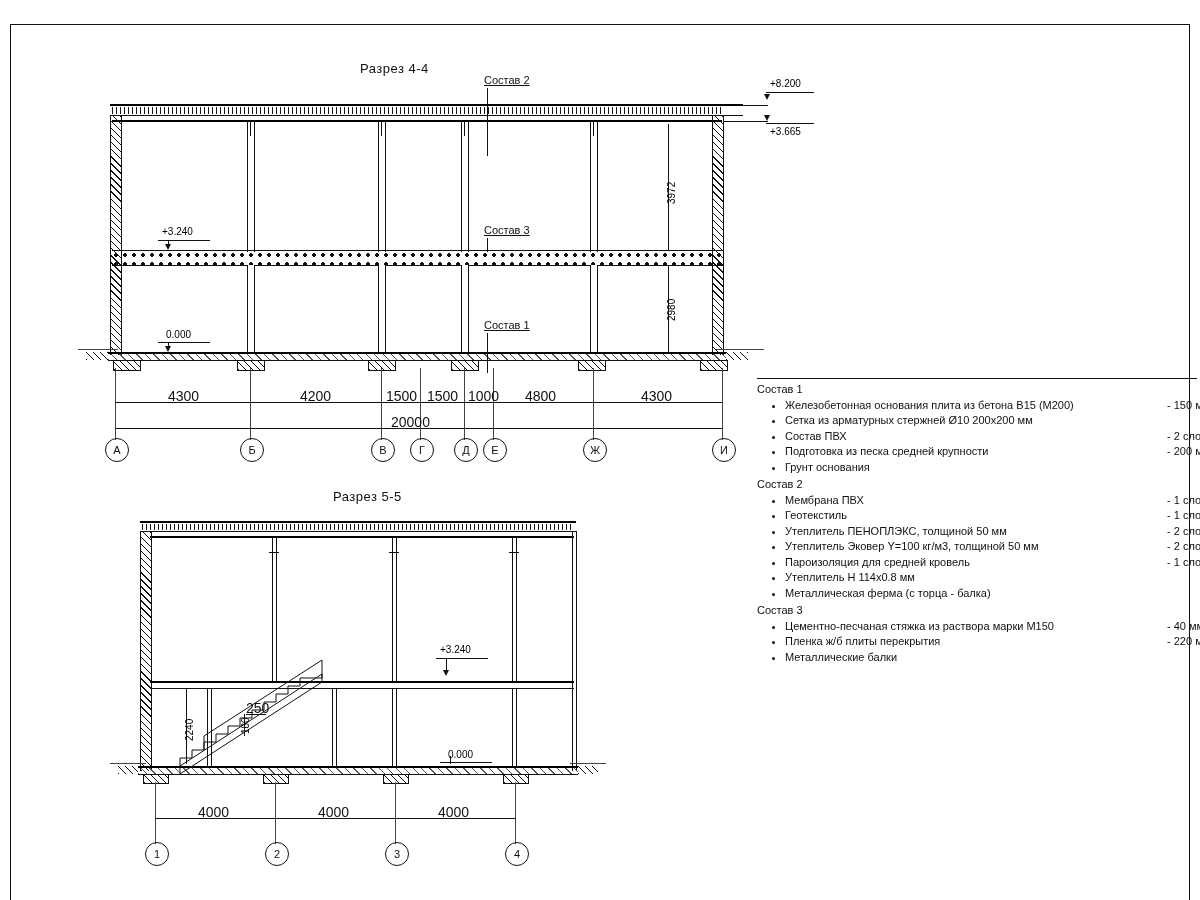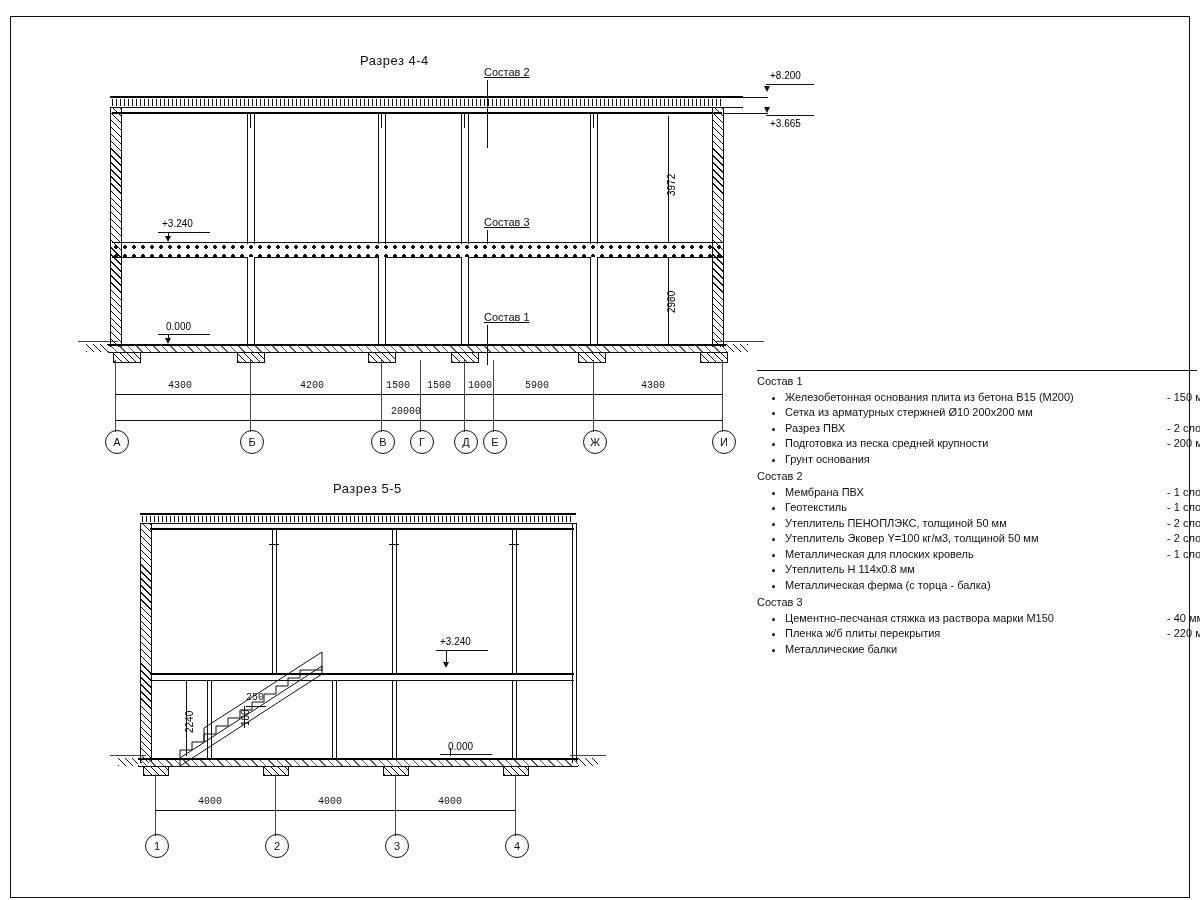--- a/index.html
+++ b/index.html
@@ -1,29 +1,29 @@
 <!DOCTYPE html>
 <html><head>
 <meta charset="utf-8">
 <style>
   html,body{margin:0;padding:0;background:#ffffff;}
   body{width:1200px;height:900px;position:relative;font-family:"Liberation Sans",sans-serif;color:#000;overflow:hidden;}
-  #sheet{position:absolute;left:0;top:8px;width:1200px;height:824px;}
+  #sheet{position:absolute;left:0;top:16px;width:1200px;height:824px;}
   .frame{position:absolute;border:1px solid #111;}
   .ln{position:absolute;background:#111;}
   .ln.h{height:1px;}
   .ln.v{width:1px;}
   .lnt{position:absolute;background:#444;}
   .lnt.h{height:1px;}
   .lnt.v{width:1px;}
   .thick{background:#000;}
   .txt{position:absolute;white-space:nowrap;font-size:11px;line-height:12px;color:#111;}
   .title{position:absolute;white-space:nowrap;font-size:13px;color:#111;letter-spacing:.5px;}
   .u{ text-decoration:underline;}
-  .dim{position:absolute;white-space:nowrap;font-size:10px;color:#111;font-family:Liberation Mono, monospace;}
+  .dim{position:absolute;white-space:nowrap;font-size:14px;color:#111;}
   .bub{position:absolute;width:22px;height:22px;border:1px solid #111;border-radius:50%;font-size:11px;line-height:22px;text-align:center;color:#111;}
   .hatchband{position:absolute;background:
      repeating-linear-gradient(90deg,#111 0 1px,transparent 1px 4px);}
   .wallhatch{position:absolute;background:
      repeating-linear-gradient(45deg,#111 0 1px,transparent 1px 5px);}
   .slabdots{position:absolute;background:
      radial-gradient(circle at 4px 4px,#111 1.6px,transparent 1.8px);
      background-size:9px 9px;border-top:1px solid #111;border-bottom:1px solid #111;}
   .groundhatch{position:absolute;background:
      repeating-linear-gradient(45deg,#555 0 1px,transparent 1px 6px);}
@@ -128,21 +128,21 @@
   <div class="lnt v" style="left:493px;top:352px;height:66px;"></div>
   <div class="lnt v" style="left:593px;top:352px;height:66px;"></div>
   <div class="lnt v" style="left:722px;top:352px;height:66px;"></div>
 
   <div class="ln h" style="left:115px;top:386px;width:607px;"></div>
   <div class="dim" style="left:168px;top:372px;">4300</div>
   <div class="dim" style="left:300px;top:372px;">4200</div>
   <div class="dim" style="left:386px;top:372px;">1500</div>
   <div class="dim" style="left:427px;top:372px;">1500</div>
   <div class="dim" style="left:468px;top:372px;">1000</div>
-  <div class="dim" style="left:525px;top:372px;">5900</div>
+  <div class="dim" style="left:525px;top:372px;">4800</div>
   <div class="dim" style="left:641px;top:372px;">4300</div>
 
   <div class="ln h" style="left:115px;top:412px;width:607px;"></div>
   <div class="dim" style="left:391px;top:398px;">20000</div>
 
   <div class="lnt v" style="left:115px;top:412px;height:12px;"></div>
   <div class="bub" style="left:105px;top:422px;">А</div>
   <div class="lnt v" style="left:250px;top:412px;height:12px;"></div>
   <div class="bub" style="left:240px;top:422px;">Б</div>
   <div class="lnt v" style="left:381px;top:412px;height:12px;"></div>
@@ -246,34 +246,34 @@
   <div class="bub" style="left:505px;top:826px;">4</div>
 
   <div class="specs" style="left:757px;top:366px;width:440px;">
     <div class="ln h" style="left:0;top:-4px;width:440px;"></div>
 
     <div>
       <div>Состав 1</div>
       <ul>
         <li><span>Железобетонная основания плита из бетона В15 (М200)</span><span class="val">- 150 мм</span></li>
         <li><span>Сетка из арматурных стержней Ø10 200х200 мм</span><span class="val"></span></li>
-        <li><span>Разрез ПВХ</span><span class="val">- 2 слоя</span></li>
+        <li><span>Состав ПВХ</span><span class="val">- 2 слоя</span></li>
         <li><span>Подготовка из песка средней крупности</span><span class="val">- 200 мм</span></li>
         <li><span>Грунт основания</span><span class="val"></span></li>
       </ul>
     </div>
 
     <div class="grp">
       <div>Состав 2</div>
       <ul>
         <li><span>Мембрана ПВХ</span><span class="val">- 1 слой</span></li>
         <li><span>Геотекстиль</span><span class="val">- 1 слой</span></li>
         <li><span>Утеплитель ПЕНОПЛЭКС, толщиной 50 мм</span><span class="val">- 2 слоя</span></li>
         <li><span>Утеплитель Эковер Y=100 кг/м3, толщиной 50 мм</span><span class="val">- 2 слоя</span></li>
-        <li><span>Металлическая для плоских кровель</span><span class="val">- 1 слой</span></li>
+        <li><span>Пароизоляция для средней кровель</span><span class="val">- 1 слой</span></li>
         <li><span>Утеплитель Н 114х0.8 мм</span><span class="val"></span></li>
         <li><span>Металлическая ферма (с торца - балка)</span><span class="val"></span></li>
       </ul>
     </div>
 
     <div class="grp">
       <div>Состав 3</div>
       <ul>
         <li><span>Цементно-песчаная стяжка из раствора марки М150</span><span class="val">- 40 мм</span></li>
         <li><span>Пленка ж/б плиты перекрытия</span><span class="val">- 220 мм</span></li>

